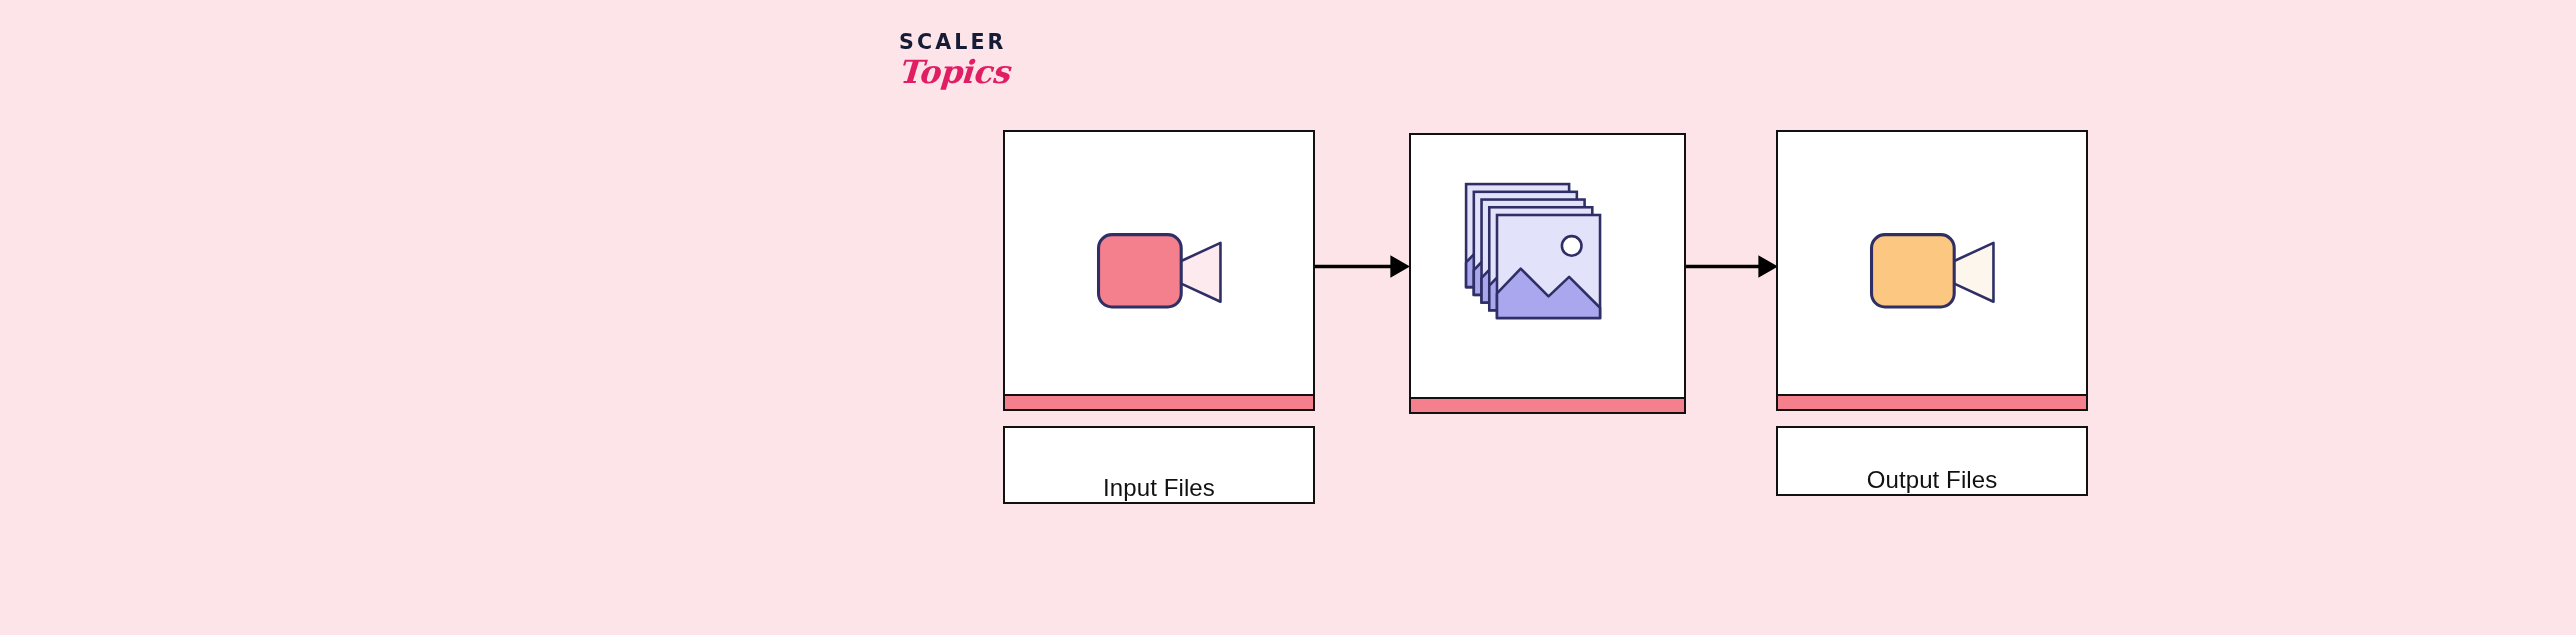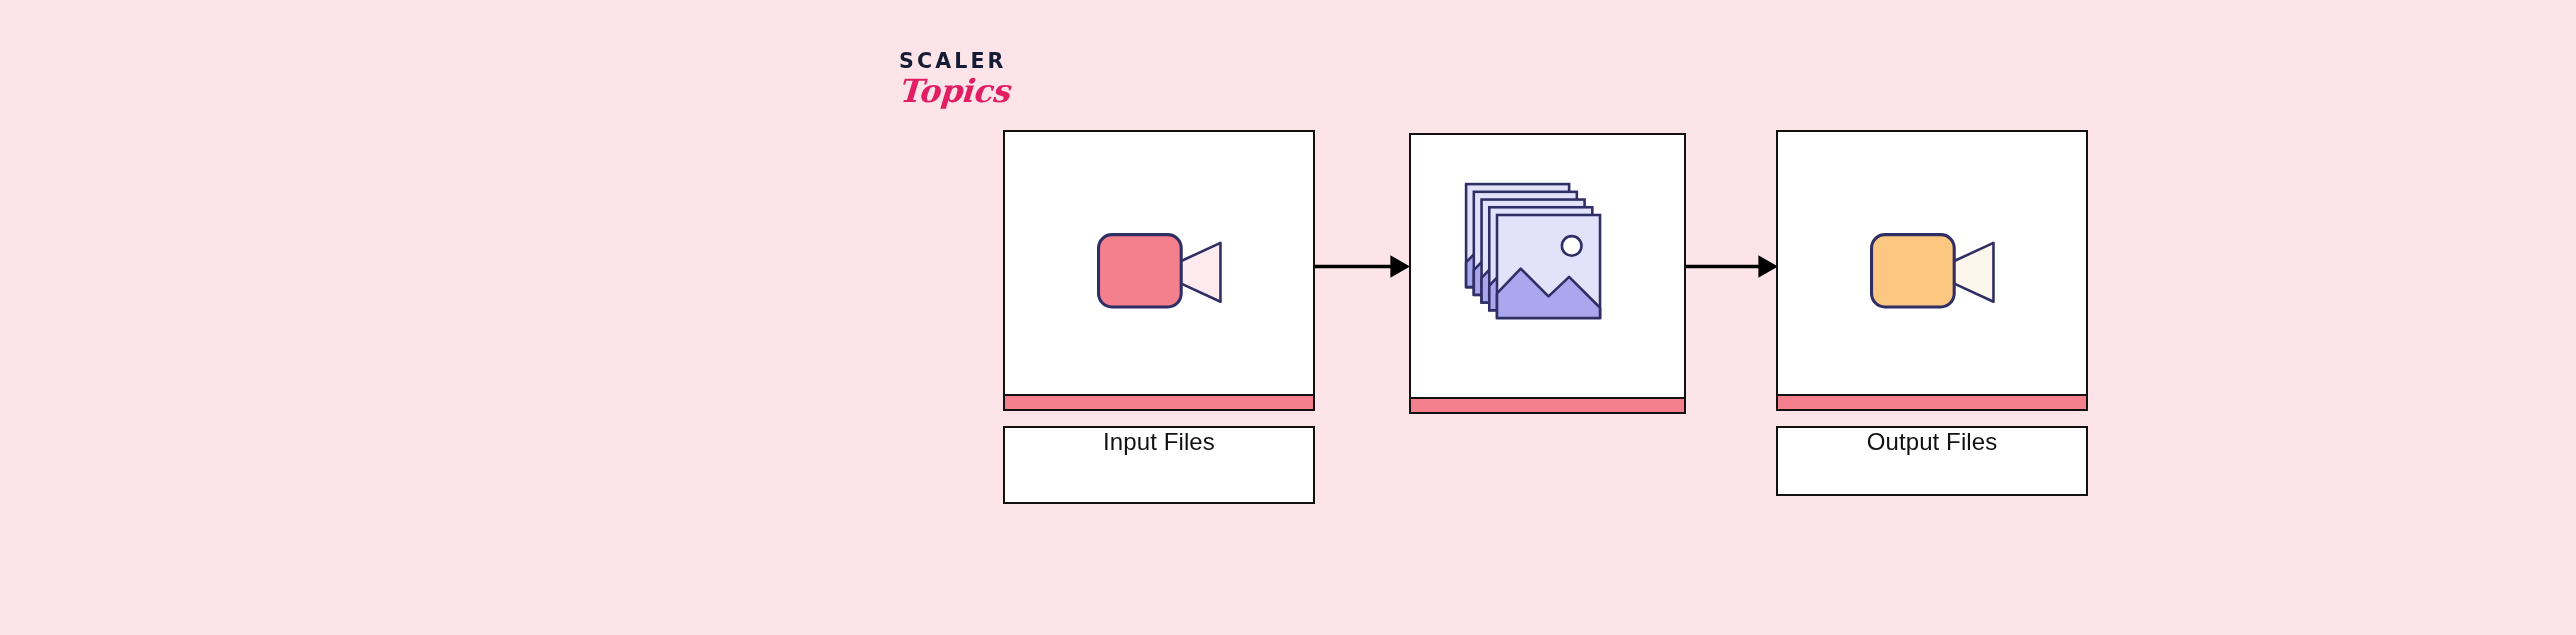--- a/index.html
+++ b/index.html
@@ -12,21 +12,21 @@
     background: #fde4e9;
     font-family: "Liberation Sans", sans-serif;
     overflow: hidden;
     position: relative;
   }
 
   
   #logo {
     position: absolute;
     left: 899px;
-    top: 51px;
+    top: 32px;
     width: 155px;
     height: 72px;
   }
   #logo .logo-scaler {
     display: block;
     font-family: "DejaVu Sans", sans-serif;
     font-weight: bold;
     font-size: 20.6px;
     letter-spacing: 3.1px;
     color: #141c36;
@@ -85,21 +85,21 @@
   #card-process { left: 1409px; top: 133px; width: 277px; height: 281px; }
   #card-output  { left: 1776px; top: 130px; width: 312px; height: 281px; }
 
   
   .label-box {
     position: absolute;
     box-sizing: border-box;
     background: #ffffff;
     border: 2.1px solid #111111;
     display: flex;
-    align-items: flex-start;
+    align-items: flex-end;
     justify-content: center;
     font-family: "Liberation Sans", sans-serif;
     font-size: 24px;
     color: #111111;
     letter-spacing: 0.1px;
   }
   #label-input  { left: 1003px; top: 426px; width: 312px; height: 78px; }
   #label-output { left: 1776px; top: 426px; width: 312px; height: 70px; }
 
   

